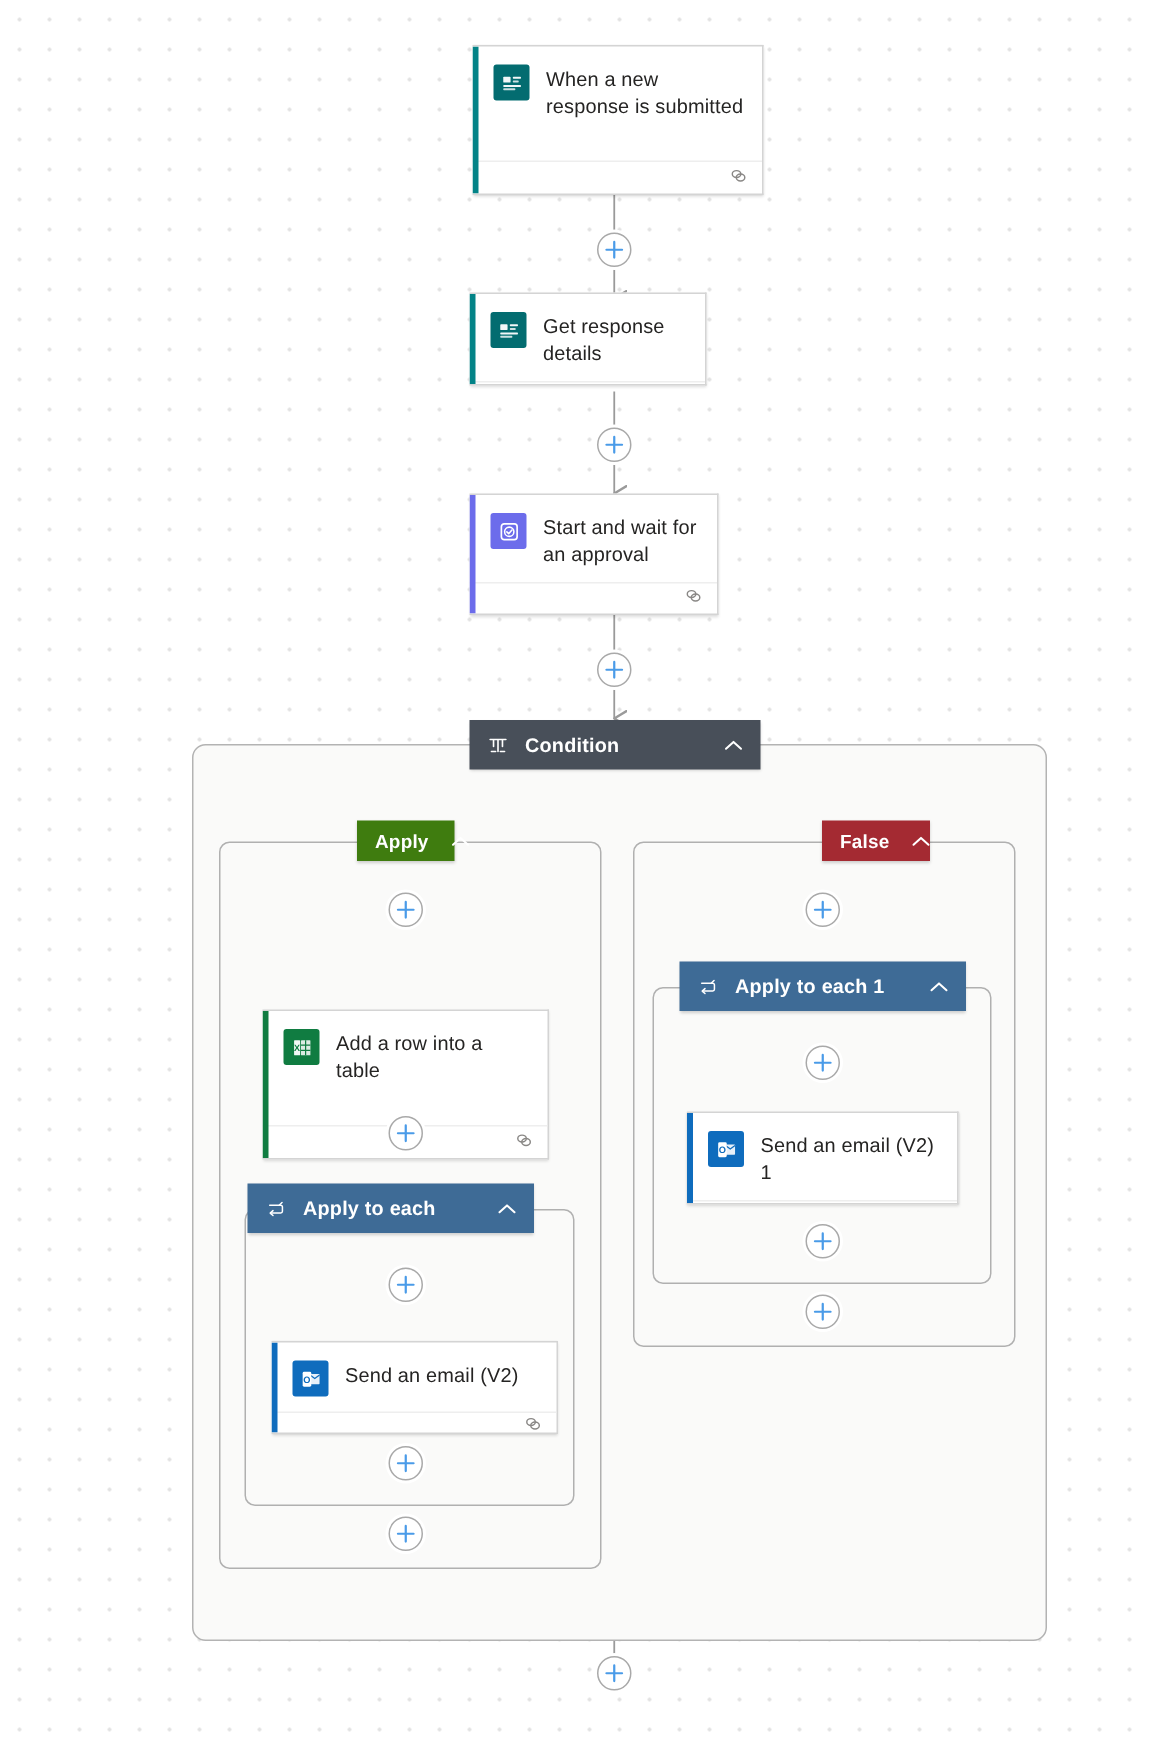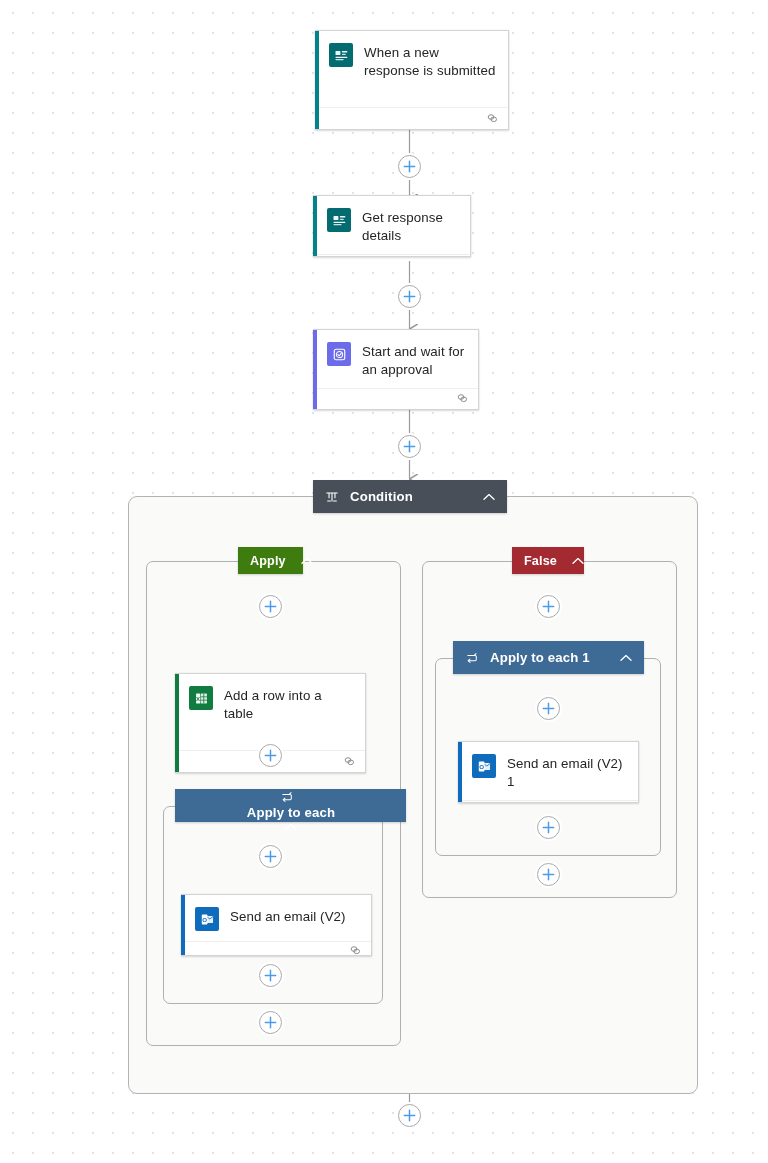--- a/index.html
+++ b/index.html
@@ -58,21 +58,21 @@
     box-shadow:0 1px 2px rgba(0,0,0,.18);
     height:33px;
   }
   .scope-head .sh-icon { flex:0 0 16px; margin-right:9px; display:flex; align-items:center; }
   .scope-head .sh-label { flex:1; white-space:nowrap; }
   .scope-head .sh-chevron { flex:0 0 14px; display:flex; align-items:center; justify-content:center; }
 
   .head-condition { background:#484f59; }
   .head-scope     { background:#3e6b96; }
   .head-true      { background:#3f7c0f; }
-  .head-false     { background:#a42a32; }
+  .head-false     { background:#a42a32;margin-left:36px; }
 
   .branch-head {
     height:27px; padding:0 9px 0 12px; font-size:12.6px;
   }
   .branch-head .sh-label { flex:0 0 auto; margin-right:14px; }
 
   
   .region {
     border:1px solid #b3b3b3;
     border-radius:9px;
@@ -312,21 +312,21 @@
       </div>
     </div>
   </div>
 
   <div class="abs plus" style="left:259px; top:744px;">
     <svg width="13" height="13" viewBox="0 0 14 14">
         <path d="M7 1.4V12.6M1.4 7H12.6" stroke="#4a9be8" stroke-width="1.6" stroke-linecap="round"></path>
       </svg>
   </div>
 
-  <div class="abs scope-head head-scope" style="left:175px; top:789px; width:231px;flex-direction:column;">
+  <div class="abs scope-head head-scope" style="left:165px; top:789px; width:191px;">
     <span class="sh-icon">
       <svg width="14" height="14" viewBox="0 0 16 16" aria-hidden="true">
         <path d="M3.2 5.1h8.4a1.3 1.3 0 0 1 1.3 1.3v3.4a1.3 1.3 0 0 1-1.3 1.3H4.4" fill="none" stroke="#ffffff" stroke-width="1.15" stroke-linecap="round"></path>
         <path d="M5.7 9.2L3.6 11.1l2.1 1.9" fill="none" stroke="#ffffff" stroke-width="1.15" stroke-linecap="round" stroke-linejoin="round"></path>
         <path d="M10.6 4.9l2-1.9" fill="none" stroke="#ffffff" stroke-width="1.15" stroke-linecap="round"></path>
       </svg>
     </span>
     <span class="sh-label">Apply to each</span>
     <span class="sh-chevron">
       <svg width="12" height="8" viewBox="0 0 12 8">

